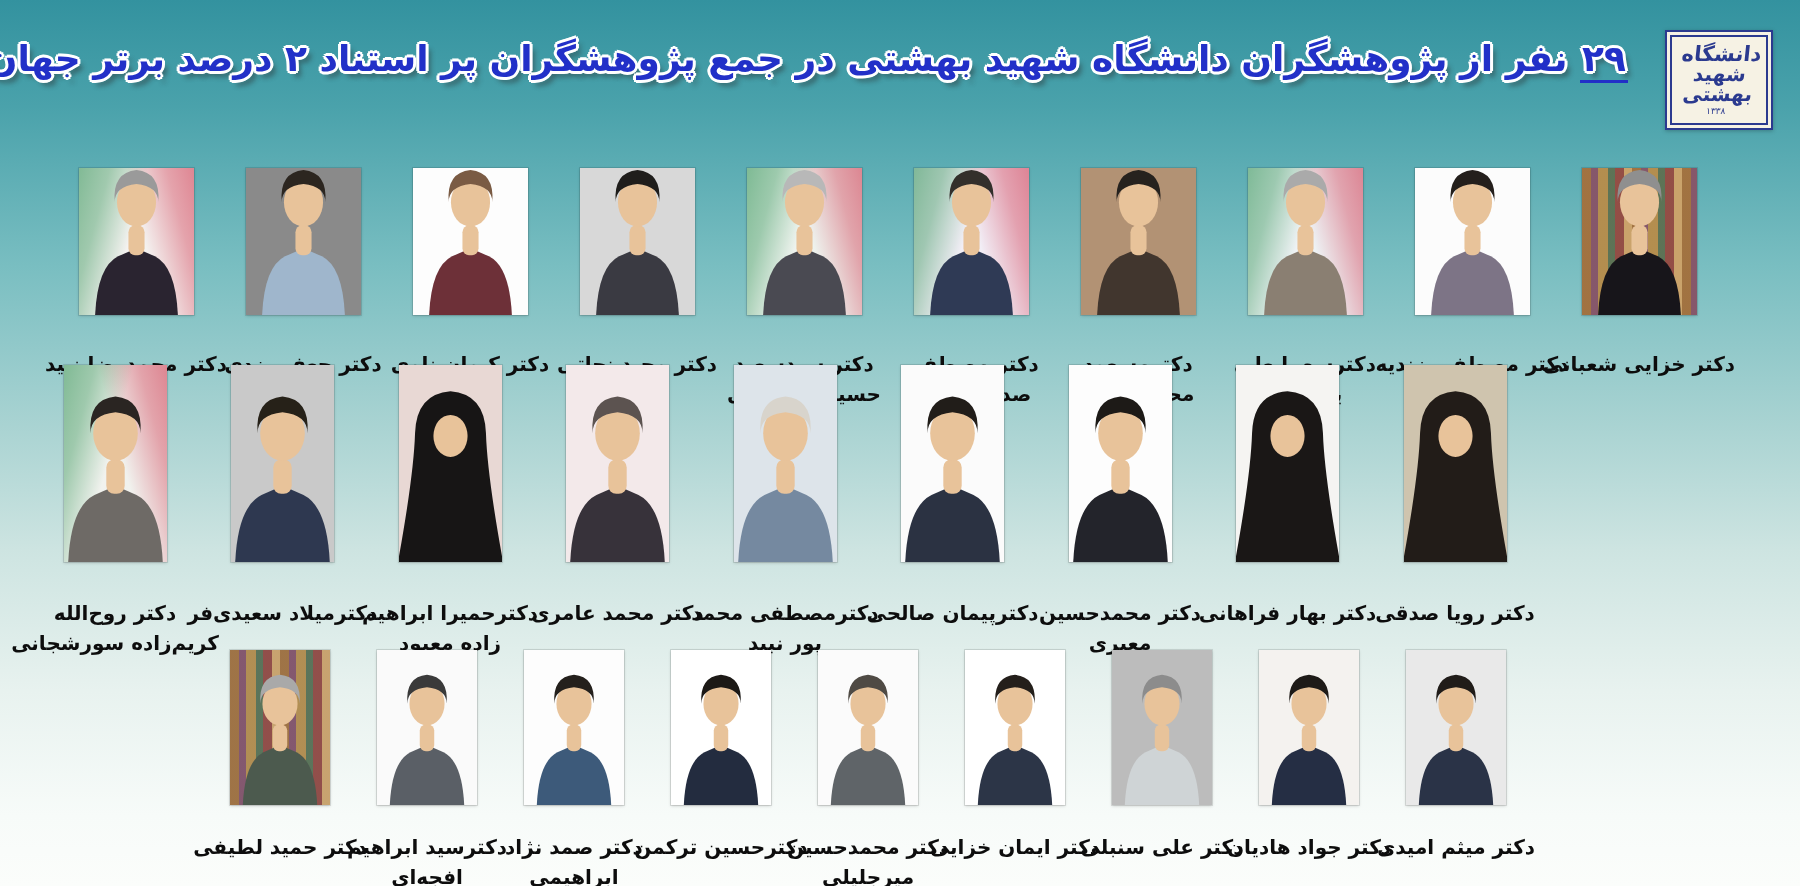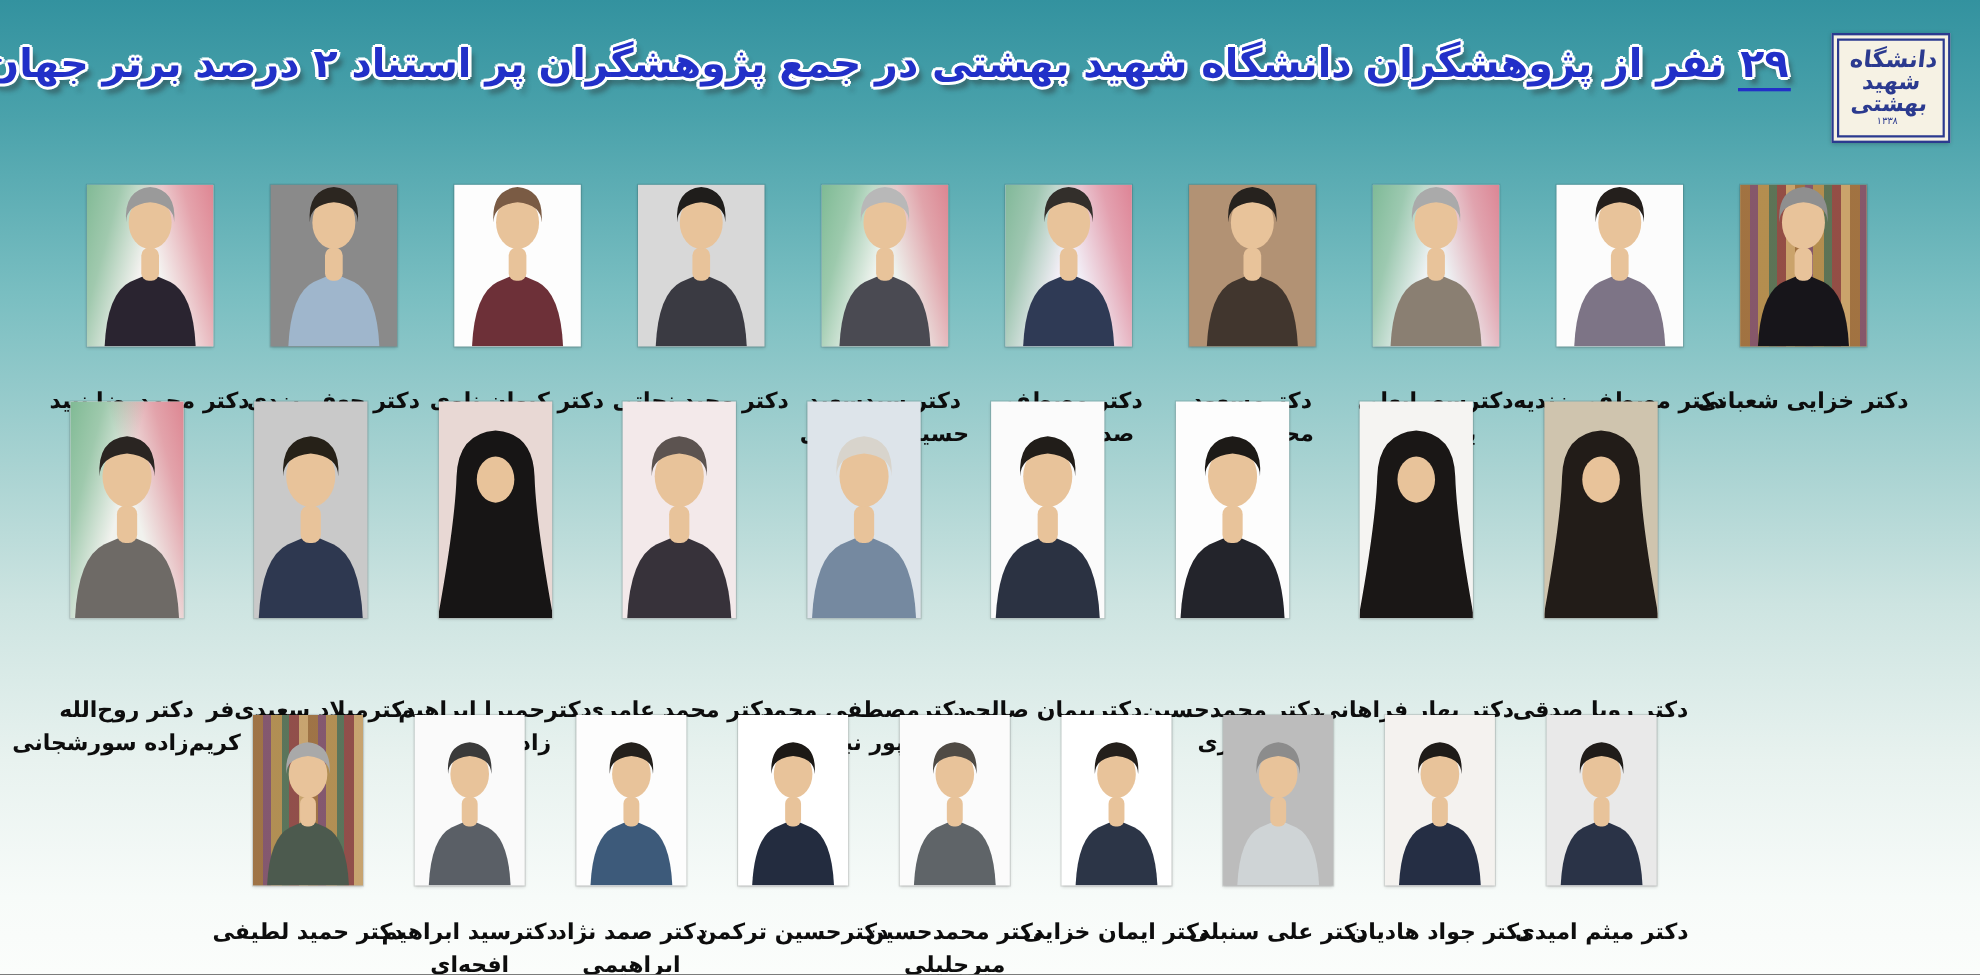--- a/index.html
+++ b/index.html
@@ -34,21 +34,21 @@
   .logo-inner .yr{font-size:9px; letter-spacing:2px; margin-top:2px;}
 
   
   .photo-row{position:absolute; display:flex; justify-content:space-between;}
   .row1{top:168px; left:56px;  width:1663px;}
   .row2{top:365px; left:45px;  width:1480px;}
   .row3{top:650px; left:210px; width:1316px;}
 
   .person-card{display:flex; flex-direction:column; align-items:center; flex:0 0 auto;}
   .row1 .person-card{width:160px;}
-  .row2 .person-card{width:140px;gap:32px;}
+  .row2 .person-card{width:140px;}
   .row3 .person-card{width:140px;}
 
   .photo{
     position:relative; background:var(--bg,#ddd); overflow:hidden;
     box-shadow:0 0 0 1px rgba(0,0,0,.10), 0 1px 3px rgba(0,0,0,.18);
   }
   .row1 .photo{width:115px; height:147px;}
   .row2 .photo{width:103px; height:197px;}
   .row3 .photo{width:100px; height:155px;}
 

